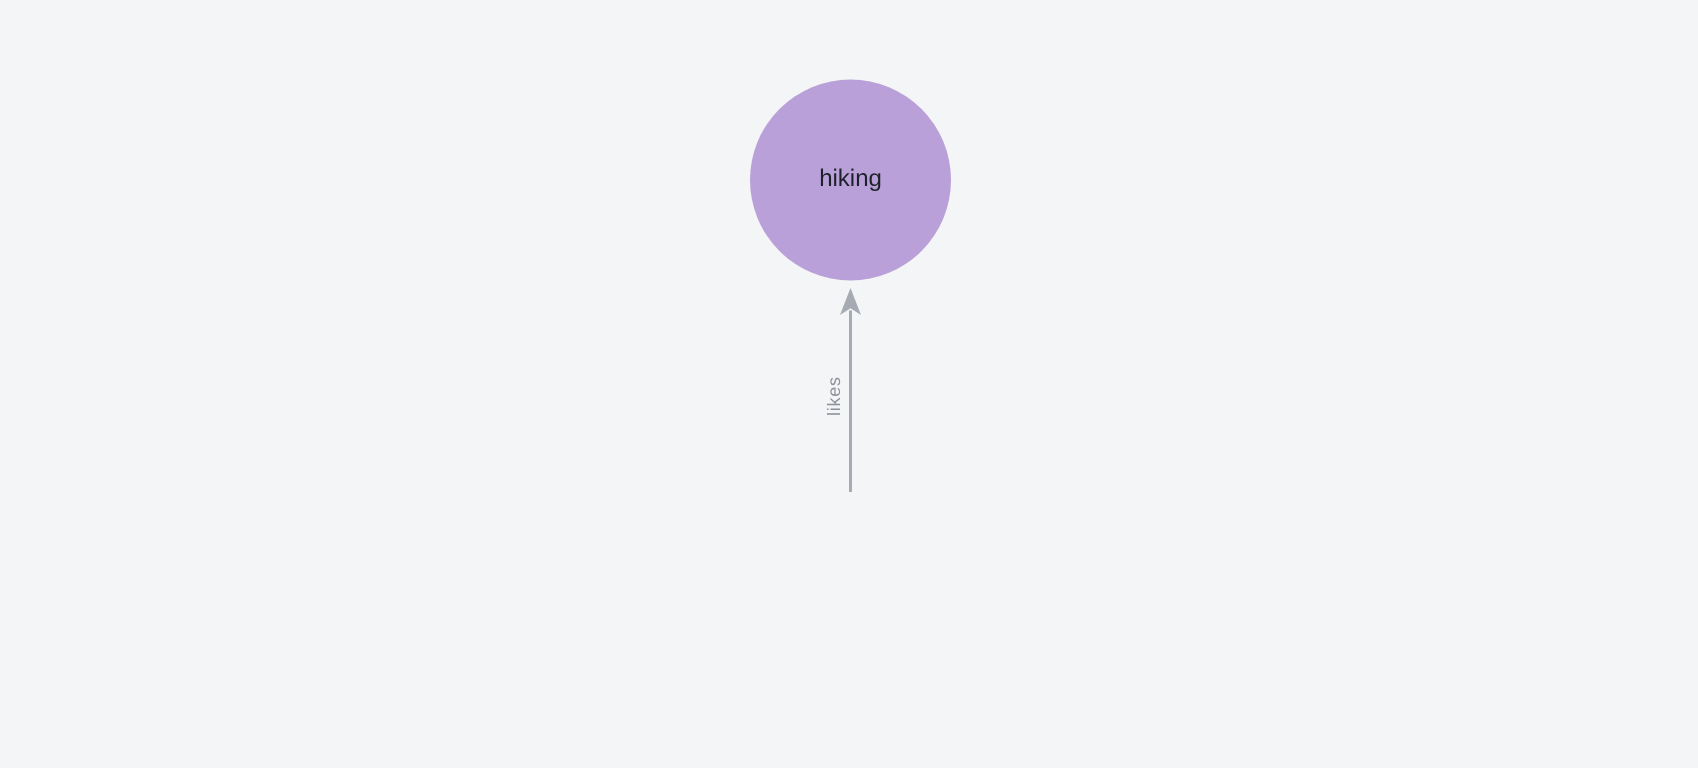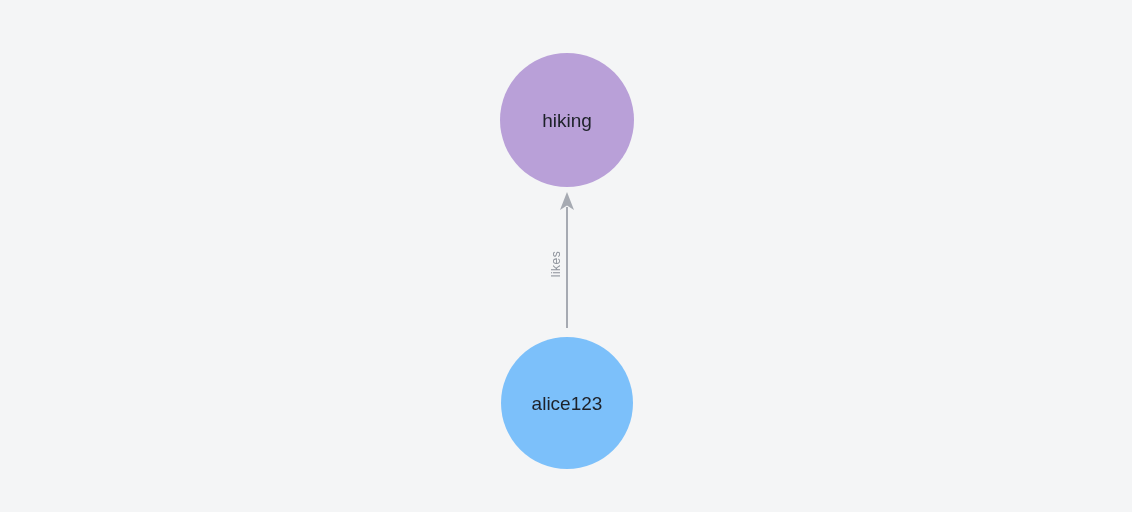--- a/index.html
+++ b/index.html
@@ -28,21 +28,21 @@
     width: 134px;
     height: 134px;
   }
   .node-alice {
     left: 501px;
     top: 337px;
     width: 132px;
     height: 132px;
   }
   .node-label {
-    font-size: 19px;
+    font-size: 16px;
     line-height: 1;
     white-space: nowrap;
     user-select: none;
   }
   .edge-line {
     position: absolute;
     left: 566px;
     top: 207px;
     width: 2px;
     height: 121px;
@@ -78,17 +78,14 @@
   </div>
 
   <svg class="edge-arrowhead" viewBox="0 0 14 18" style="fill: rgb(166, 170, 178);">
     <polygon points="7,0 14,18 7,13.5 0,18"></polygon>
   </svg>
 
   <div class="edge-line" style="background-color: rgb(166, 170, 178);"></div>
 
   <div class="edge-label" style="color: rgb(141, 146, 155);">likes</div>
 
-  <div class="node node-alice" style="background-color: rgb(124, 192, 250);">
-    <span class="node-label" style="color: rgb(29, 33, 41);">alice123</span>
-  </div>
 
 </div>
 
 </body></html>

